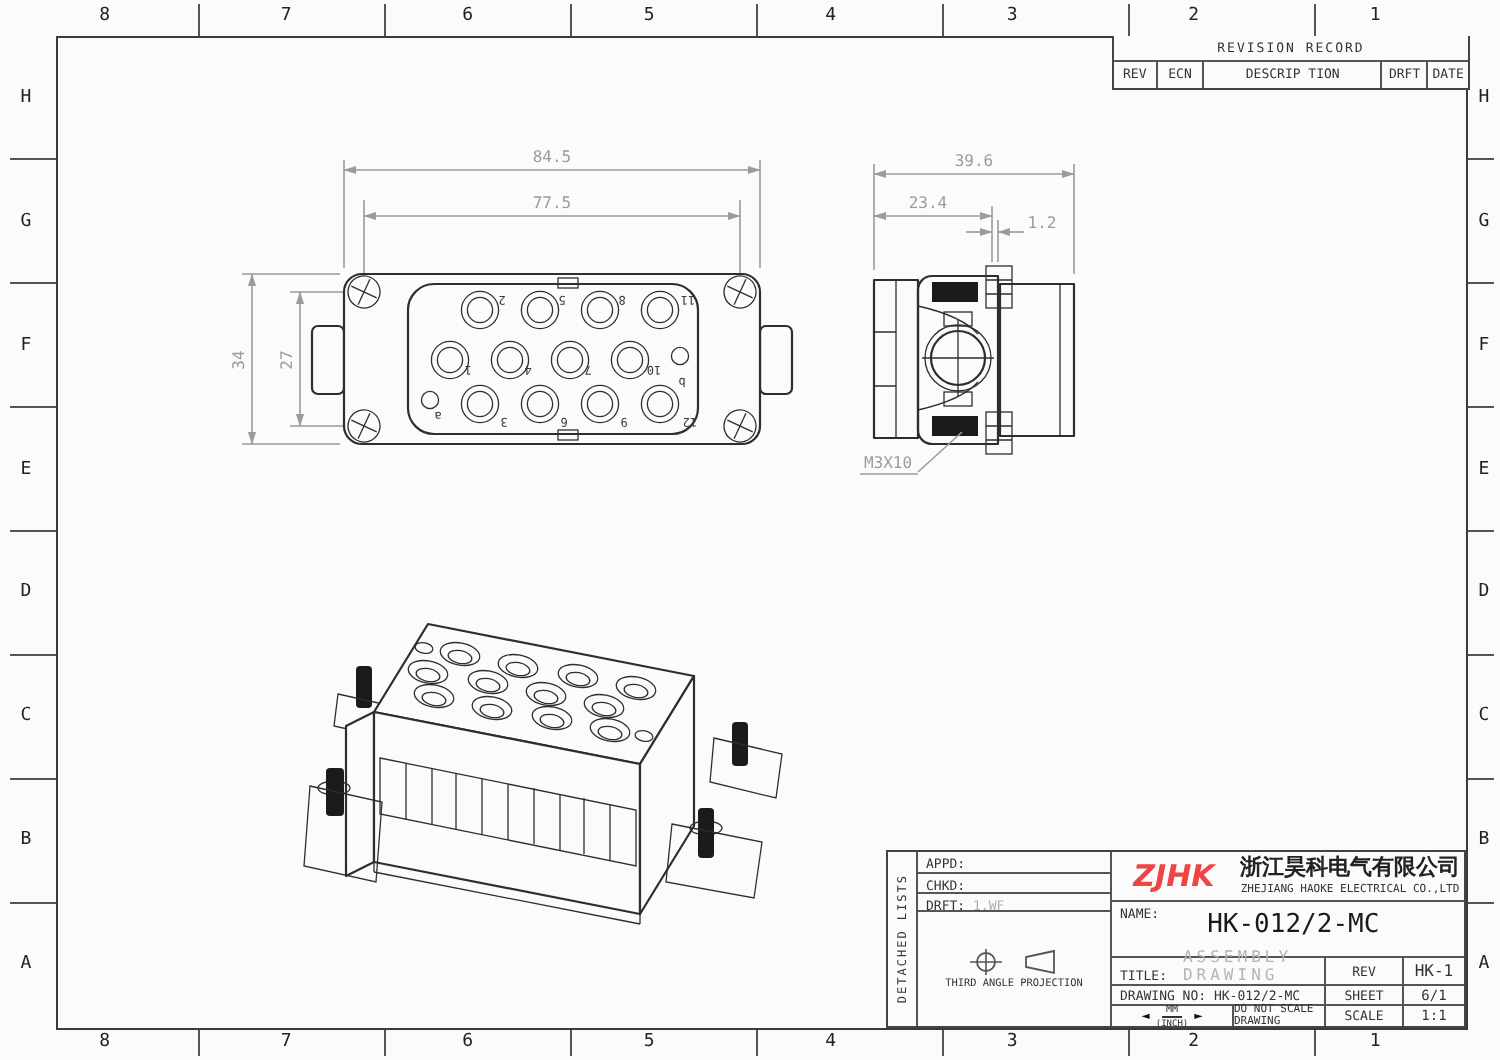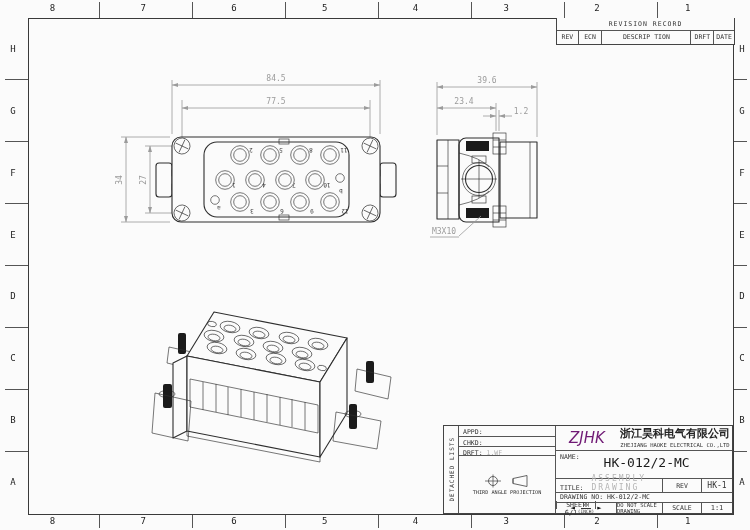--- a/index.html
+++ b/index.html
@@ -36,31 +36,31 @@
   #tb-left{width:96px;display:flex;flex-direction:column;border-right:1px solid #555;}
   #tb-left>div{box-sizing:border-box;border-bottom:1px solid #555;padding:2px 0 0 4px;}
   #tb-left>div:last-child{border-bottom:none;}
   #tb-right{flex:1;display:flex;flex-direction:column;}
   .rowflex{display:flex;box-sizing:border-box;border-bottom:1px solid #555;}
   .gray{color:#b0b0b0;}
   .lblcol{width:40px;box-sizing:border-box;border-left:1px solid #555;border-right:1px solid #555;
           display:flex;align-items:center;justify-content:center;}
   .valcol{width:30px;display:flex;align-items:center;justify-content:center;font-size:8px;text-align:right;}
   #tb-header{height:26px;align-items:center;}
-  #tb-logo{width:62px;text-align:center;font-size:15px;font-weight:normal;font-style:italic;
-           letter-spacing:0;color:#701a75;font-family:"DejaVu Sans","Liberation Sans",sans-serif;}
+  #tb-logo{width:62px;text-align:center;font-size:15px;font-weight:bold;font-style:italic;
+           letter-spacing:0;color:#ef4444;font-family:"DejaVu Sans","Liberation Sans",sans-serif;}
   #tb-co{flex:1;text-align:center;line-height:1.3;}
   #tb-co .cn{font-size:11px;font-weight:bold;color:#222;font-family:"DejaVu Sans",sans-serif;}
   #tb-co .en{font-size:5.5px;color:#333;}
   #tb-name{height:29px;padding:2px 0 0 4px;}
   #tb-name .nv{font-size:13px;color:#1a1a1a;margin:2px 0 0 24px;}
   #tb-title{height:14px;}
   #tb-title .main{flex:1;display:flex;align-items:flex-end;padding-left:4px;}
   #tb-title .tv{color:#b4b4b4;font-size:8px;letter-spacing:2px;margin-left:8px;}
-  #tb-draw{height:10px;flex-direction:column;}
+  #tb-draw{height:10px;}
   #tb-draw .main{flex:1;display:flex;align-items:center;padding-left:4px;}
   #tb-units{height:10px;border-bottom:none;}
   #units-cell{width:60px;display:flex;align-items:center;justify-content:center;gap:3px;box-sizing:border-box;}
   #units-cell .tri{font-size:7px;color:#111;line-height:1;}
   #units-stack{text-align:center;line-height:1;}
   #units-stack .mm{font-size:5px;border-bottom:1px solid #333;padding:0 2px;}
   #units-stack .inch{font-size:4.5px;}
   #noscale-cell{flex:1;display:flex;align-items:center;justify-content:center;font-size:5.5px;border-left:1px solid #555;}
   #proj-row{flex:1;display:flex;flex-direction:column;align-items:center;justify-content:center;border-bottom:none!important;padding:0!important;}
   #proj-row .ptxt{font-size:5.2px;margin-top:1px;}

